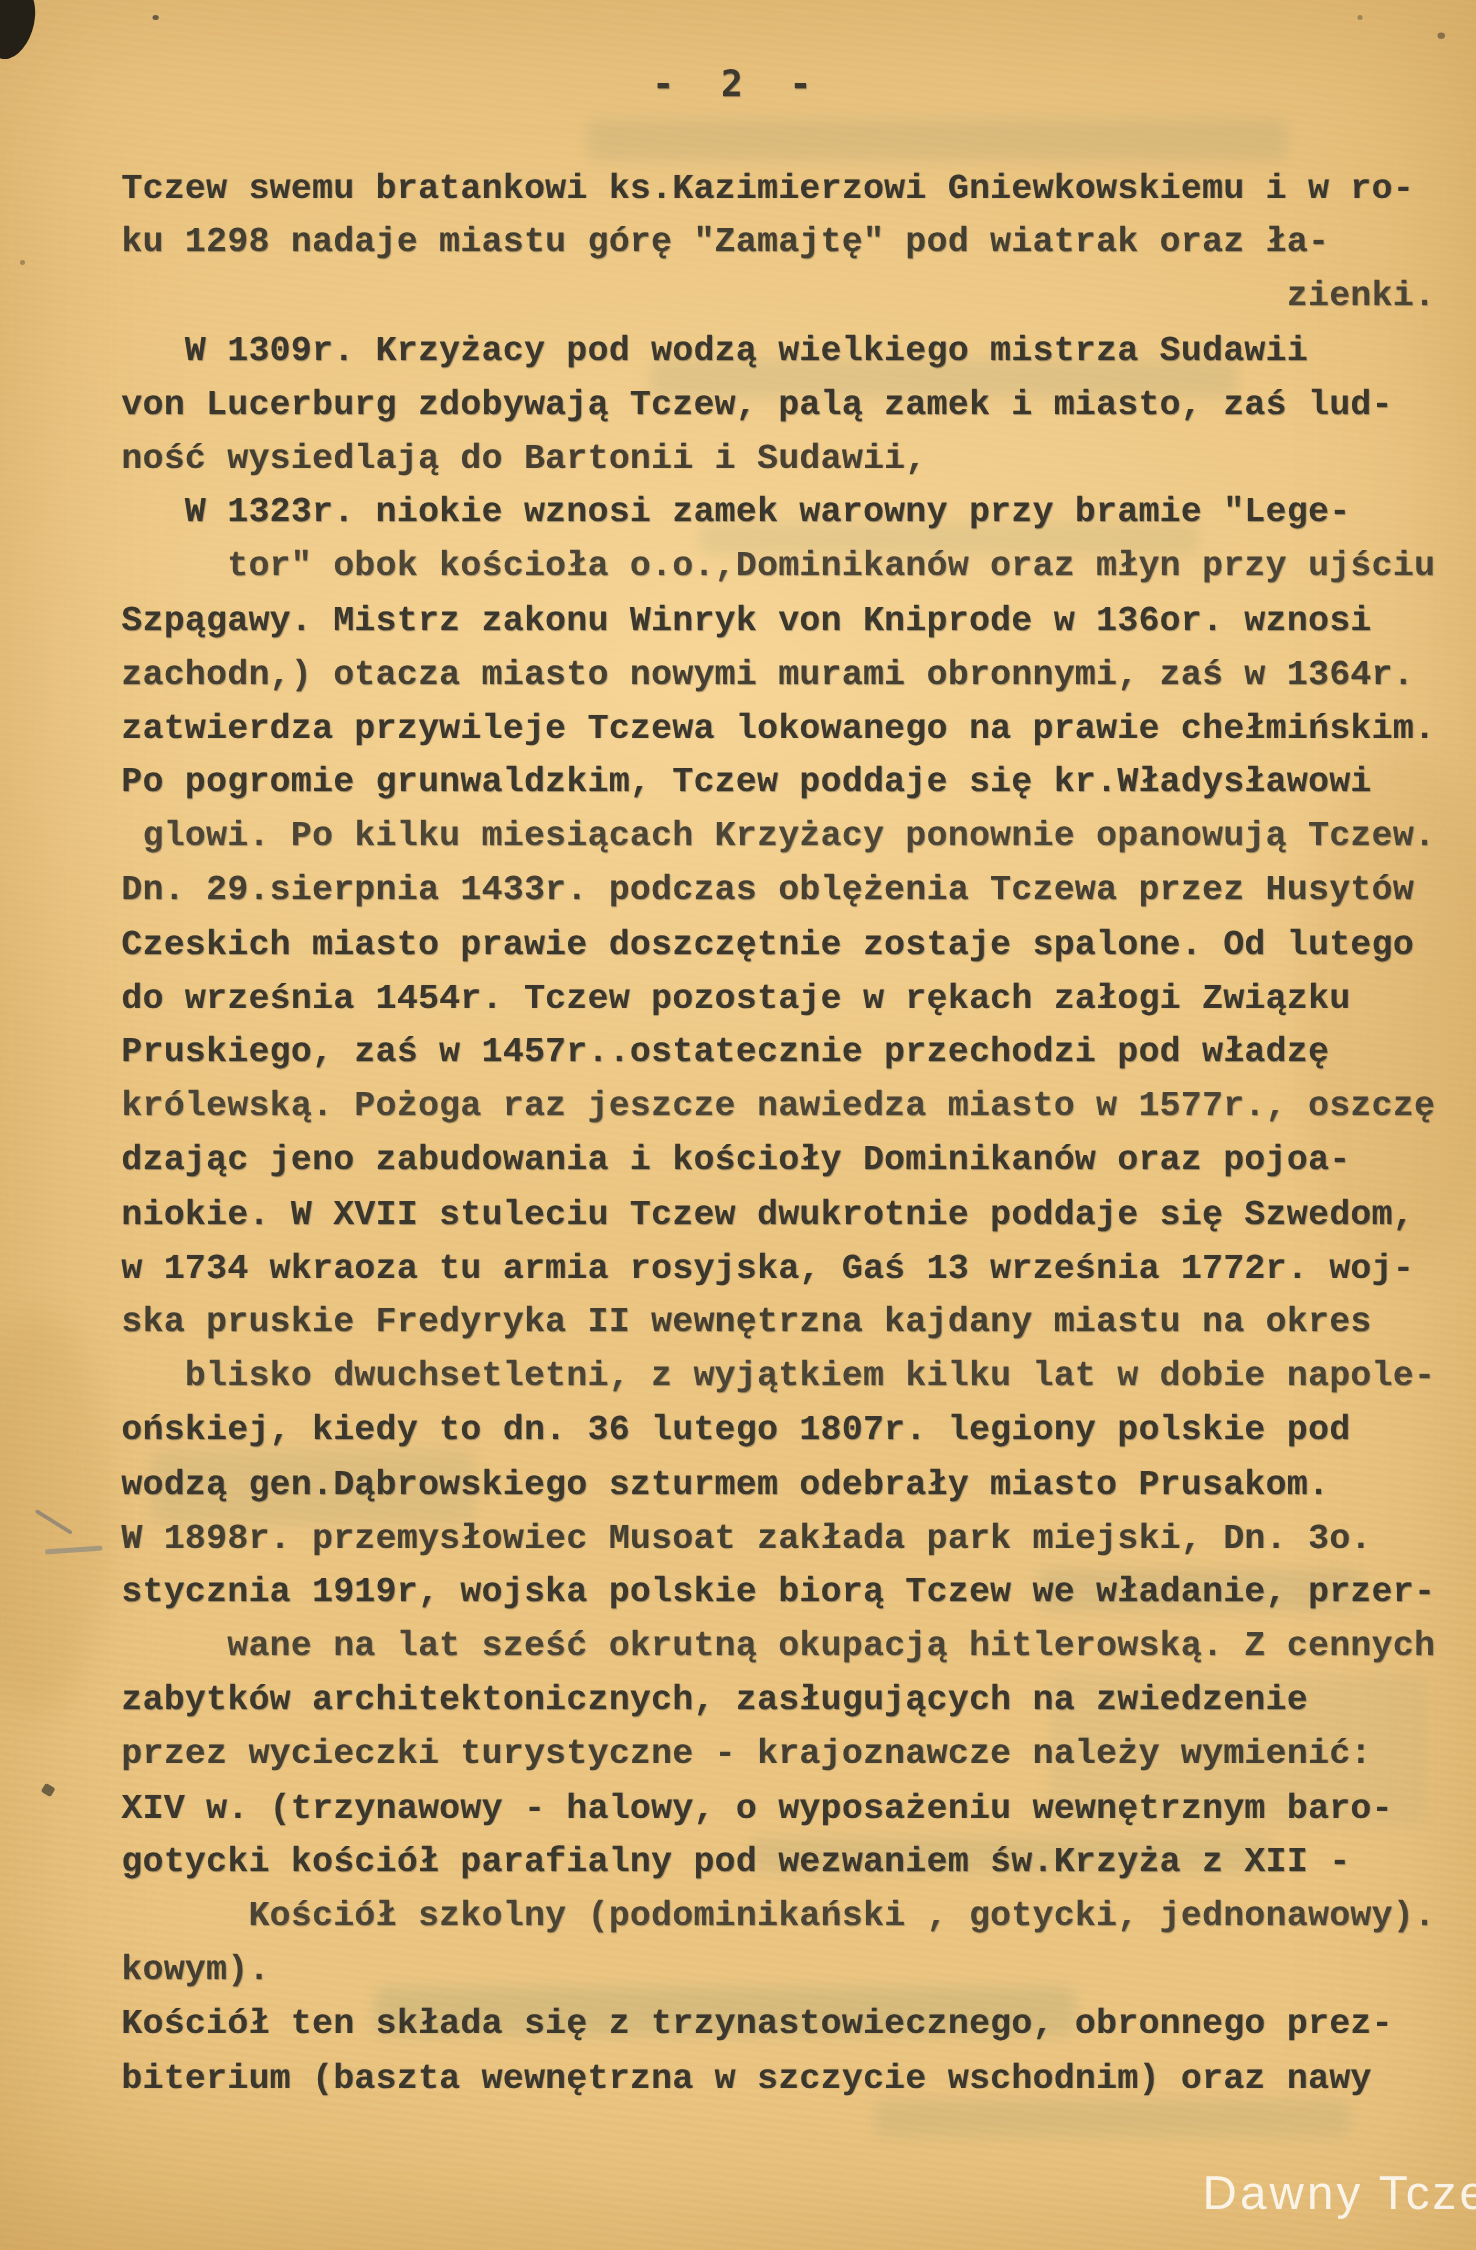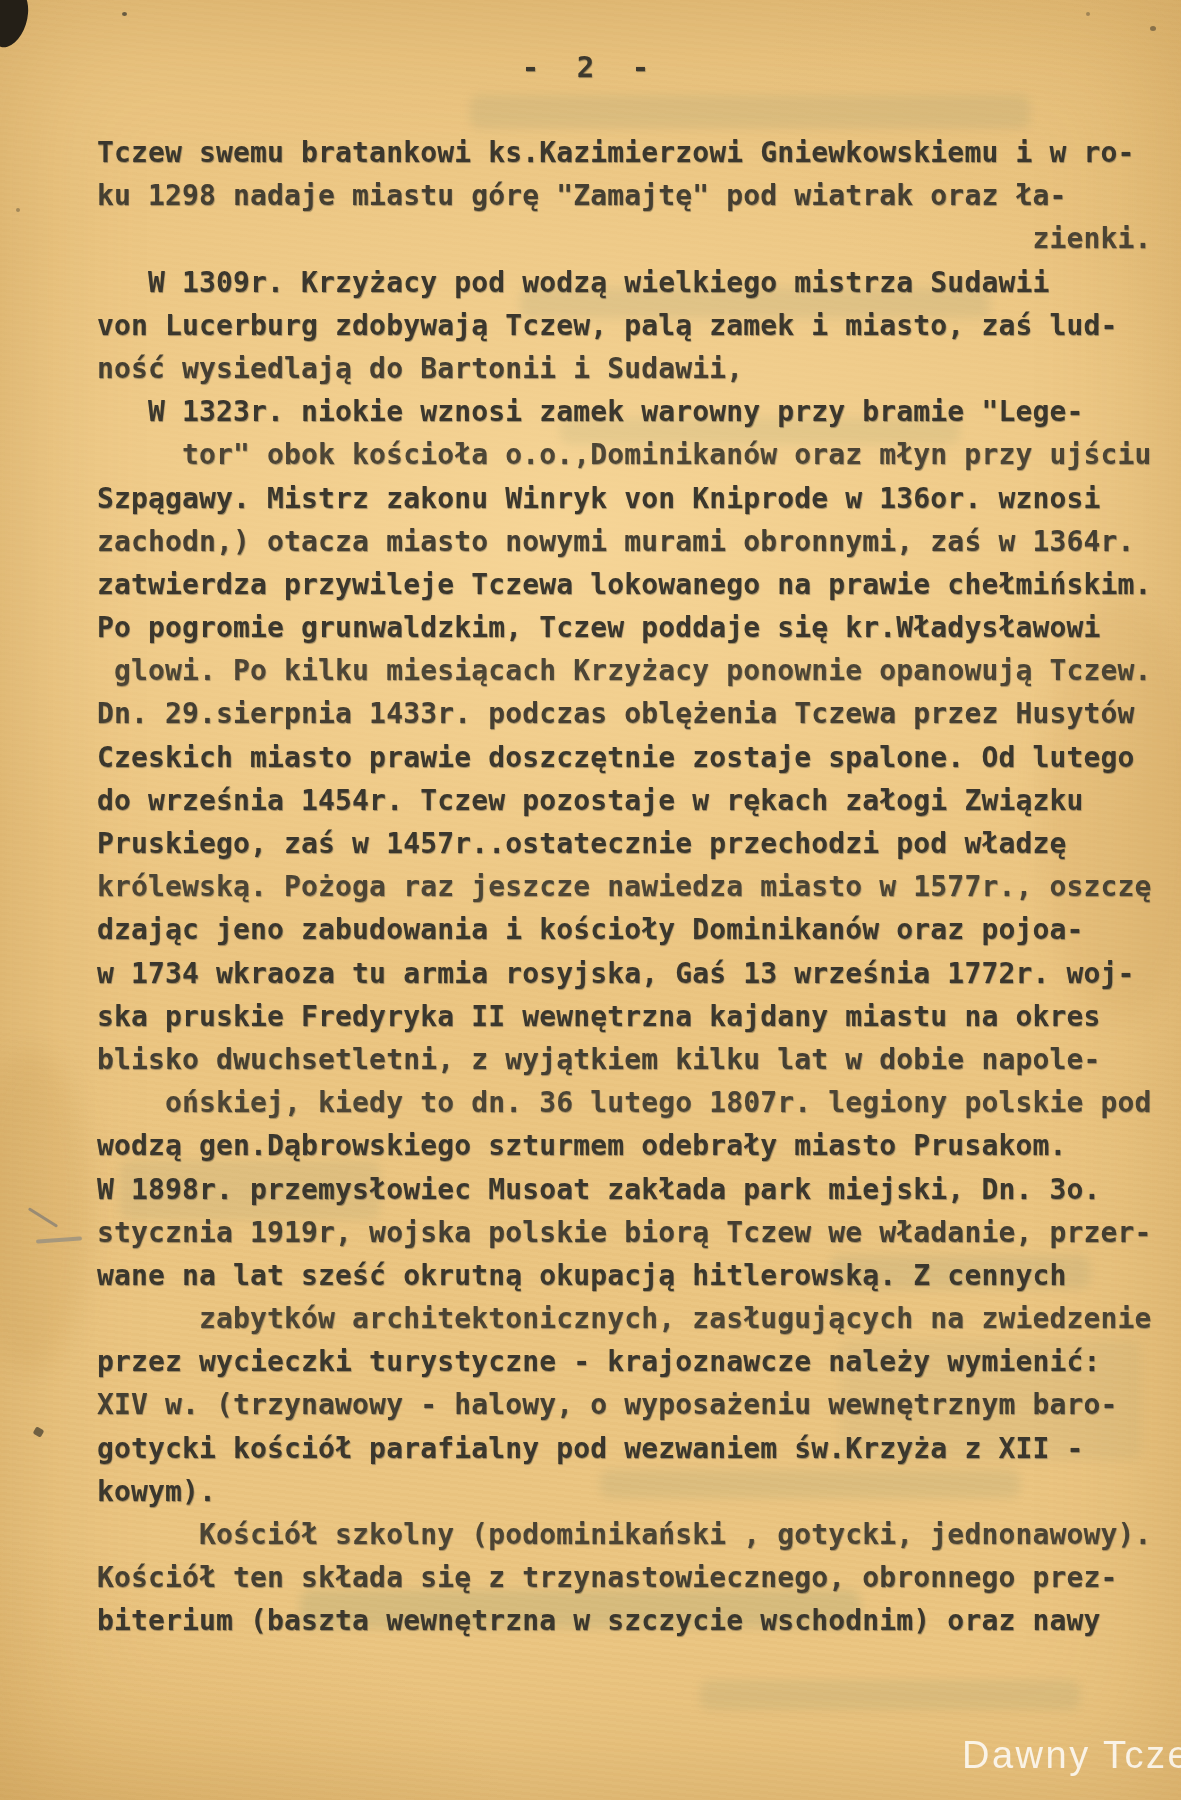--- a/index.html
+++ b/index.html
@@ -23,20 +23,21 @@
     text-align: center;
     font-size: 29px; font-weight: bold;
     color: #3d392e;
     letter-spacing: 10px;
     text-shadow: 0.5px 0.5px 0.8px rgba(59,55,45,0.5);
   }
   .text-block {
     position: absolute;
     left: 97px; top: 136px;
     filter: blur(0.2px);
+    font-family: Liberation Mono, monospace;
   }
   .line {
     height: 43.2px;
     white-space: pre;
     font-size: 28px;
     font-weight: bold;
     color: #3b372d;
     letter-spacing: 0.15px;
     text-shadow: 0.6px 0.6px 0.8px rgba(59,55,45,0.45);
   }
@@ -124,33 +125,34 @@
     <div class="line">zachodn,) otacza miasto nowymi murami obronnymi, zaś w 1364r.</div>
     <div class="line">zatwierdza przywileje Tczewa lokowanego na prawie chełmińskim.</div>
     <div class="line">Po pogromie grunwaldzkim, Tczew poddaje się kr.Władysławowi</div>
     <div class="line">glowi. Po kilku miesiącach Krzyżacy ponownie opanowują Tczew.</div>
     <div class="line">Dn. 29.sierpnia 1433r. podczas oblężenia Tczewa przez Husytów</div>
     <div class="line">Czeskich miasto prawie doszczętnie zostaje spalone. Od lutego</div>
     <div class="line">do września 1454r. Tczew pozostaje w rękach załogi Związku</div>
     <div class="line">Pruskiego, zaś w 1457r..ostatecznie przechodzi pod władzę</div>
     <div class="line">królewską. Pożoga raz jeszcze nawiedza miasto w 1577r., oszczę</div>
     <div class="line">dzając jeno zabudowania i kościoły Dominikanów oraz pojoa-</div>
+    <div class="line">niokie. W XVII stuleciu Tczew dwukrotnie poddaje się Szwedom,</div>
     <div class="line">w 1734 wkraoza tu armia rosyjska, Gaś 13 września 1772r. woj-</div>
     <div class="line">ska pruskie Fredyryka II wewnętrzna kajdany miastu na okres</div>
     <div class="line">blisko dwuchsetletni, z wyjątkiem kilku lat w dobie napole-</div>
     <div class="line">ońskiej, kiedy to dn. 36 lutego 1807r. legiony polskie pod</div>
     <div class="line">wodzą gen.Dąbrowskiego szturmem odebrały miasto Prusakom.</div>
     <div class="line">W 1898r. przemysłowiec Musoat zakłada park miejski, Dn. 3o.</div>
     <div class="line">stycznia 1919r, wojska polskie biorą Tczew we władanie, przer-</div>
     <div class="line">wane na lat sześć okrutną okupacją hitlerowską. Z cennych</div>
     <div class="line">zabytków architektonicznych, zasługujących na zwiedzenie</div>
     <div class="line">przez wycieczki turystyczne - krajoznawcze należy wymienić:</div>
     <div class="line">XIV w. (trzynawowy - halowy, o wyposażeniu wewnętrznym baro-</div>
     <div class="line">gotycki kościół parafialny pod wezwaniem św.Krzyża z XII -</div>
+    <div class="line">Kościół szkolny (podominikański , gotycki, jednonawowy).</div>
     <div class="line">kowym).</div>
-    <div class="line">Kościół szkolny (podominikański , gotycki, jednonawowy).</div>
     <div class="line">Kościół ten składa się z trzynastowiecznego, obronnego prez-</div>
     <div class="line">biterium (baszta wewnętrzna w szczycie wschodnim) oraz nawy</div>
   </div>
 
   <div class="watermark">Dawny Tczew</div>
 
 </div>
 
 </body></html>

